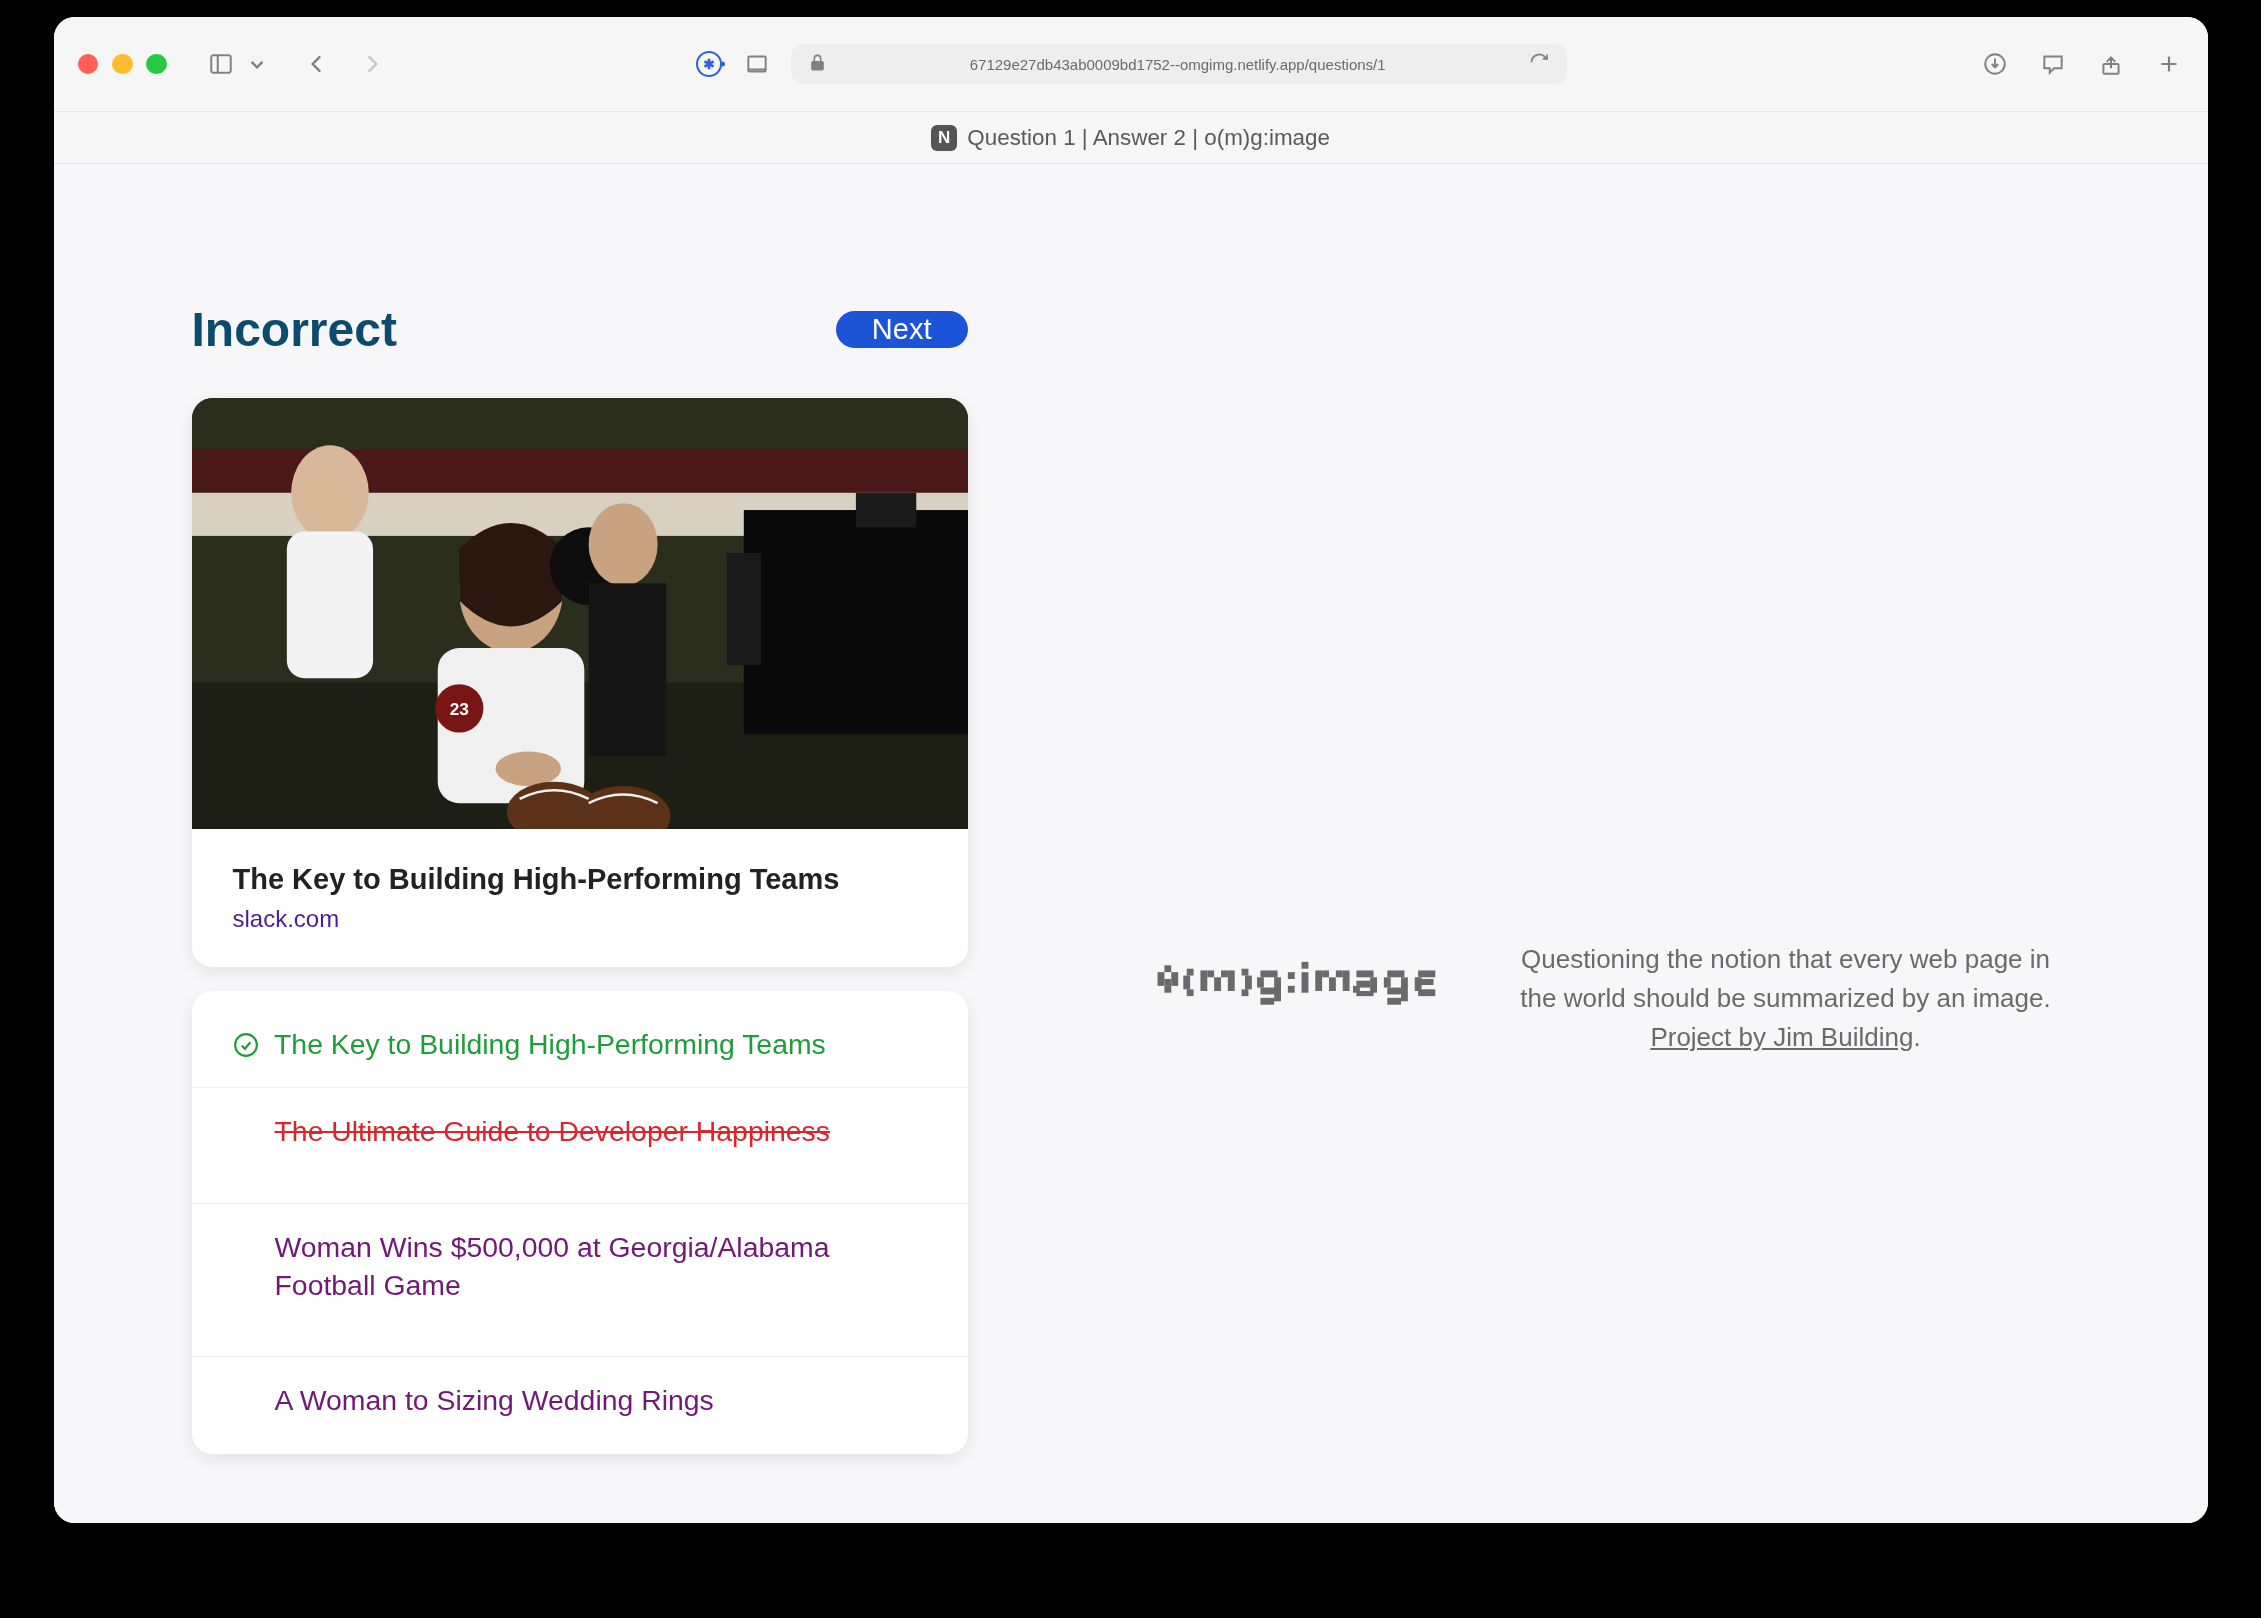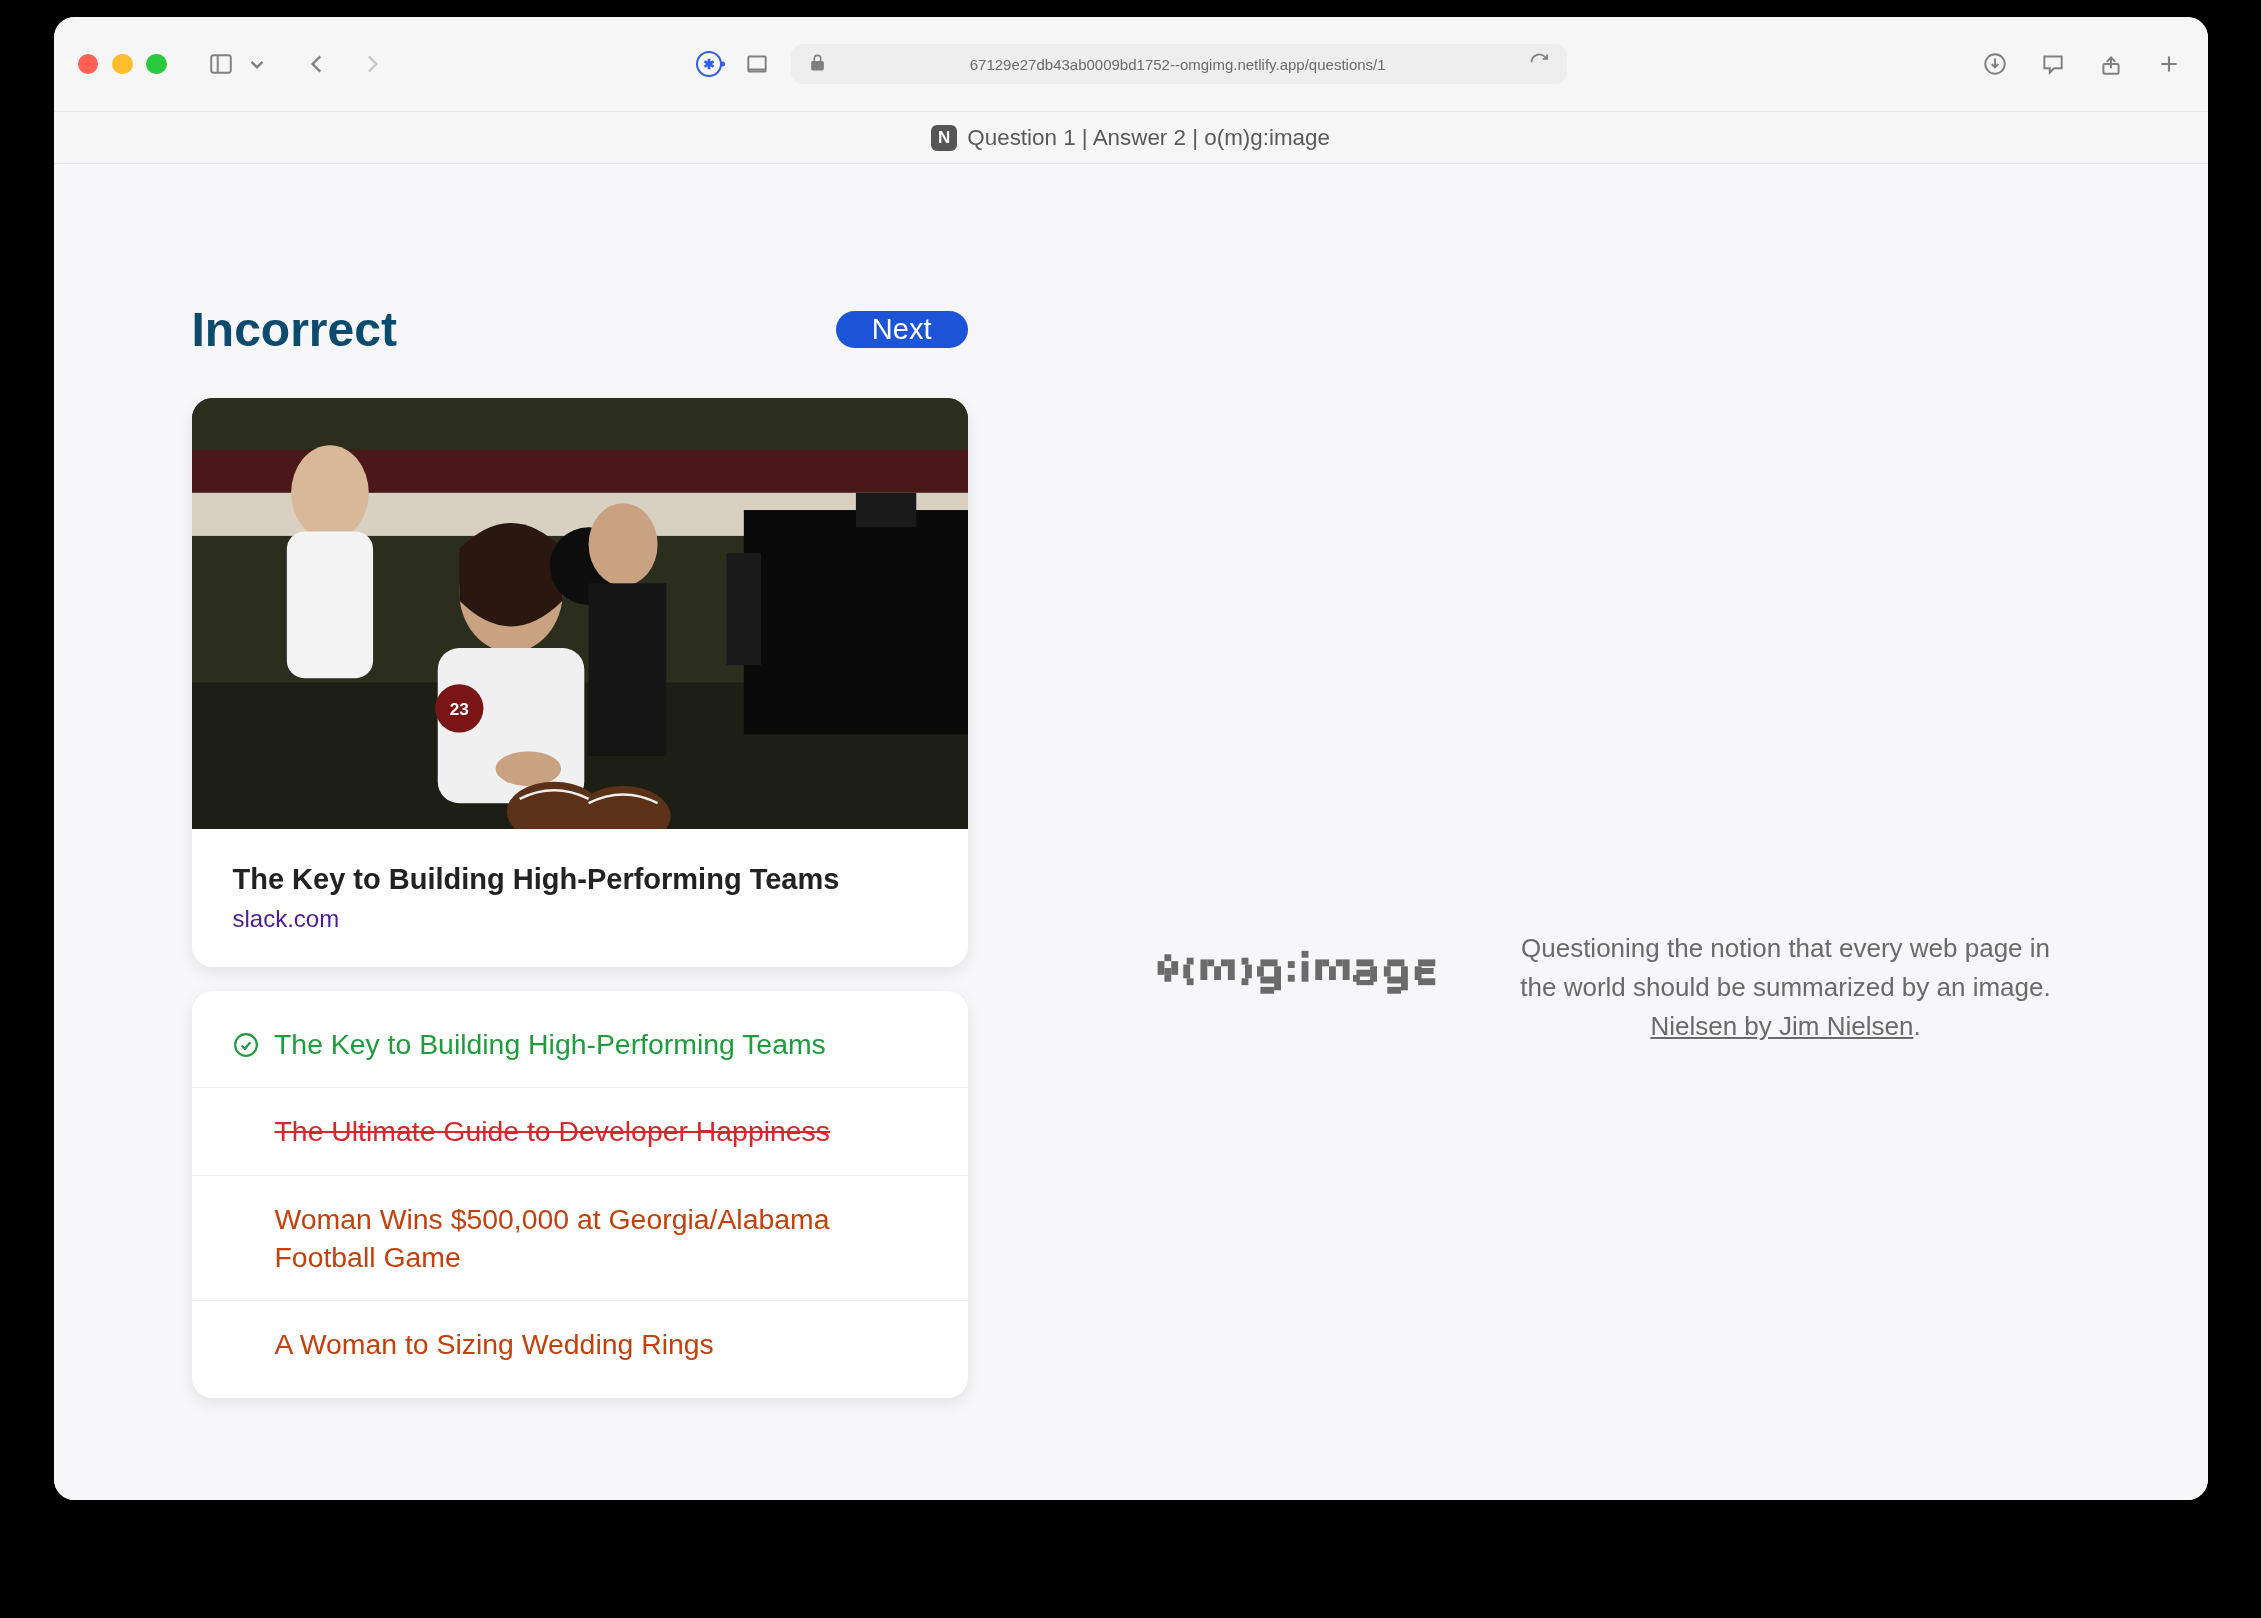--- a/index.html
+++ b/index.html
@@ -199,21 +199,21 @@
     }
     .answer-row .marker {
       width: 26px;
       height: 26px;
       flex-shrink: 0;
       margin-top: 4.3px;
     }
     .answer-row.correct { color: #1f9c3c; }
     .answer-row.correct .marker svg { stroke: #1f9c3c; }
     .answer-row.wrong { color: #d8262c; text-decoration: line-through; }
-    .answer-row.neutral { color: #c2410c; }
+    .answer-row.neutral { color: #701a75; margin-top: 28px; }
     .answer-row .text { flex: 1; }
     .answer-row.no-marker { padding-left: 83px; }
     .right-col {
       flex: 1;
       display: flex;
       flex-direction: row;
       justify-content: center;
       align-items: center;
       color: #6a6a6a;
       padding-top: 241px;
@@ -472,18 +472,18 @@
             <rect x="314" y="18" width="20" height="8"></rect>
               <rect x="310" y="26" width="8" height="16"></rect>
               <rect x="314" y="28" width="18" height="7"></rect>
               <rect x="314" y="40" width="20" height="8"></rect>
           </g>
         </svg>
       </div>
       <p class="tagline">
         <span>Questioning the notion that every web page in the world should be summarized by an image.</span>
         <br>
-        <a href="#">Nielsen by Jim Nielsen</a><span>.</span>
+        <a href="#">Project by Jim Building</a><span>.</span>
       </p>
     </div>
   </div>
 </div>
 
 
 </body></html>

